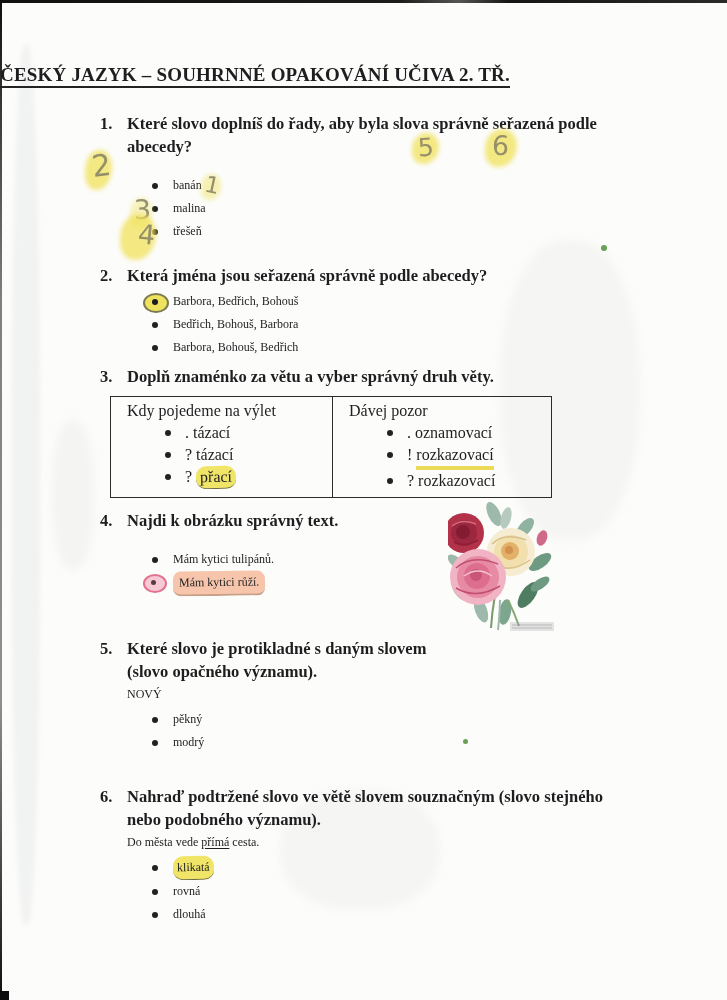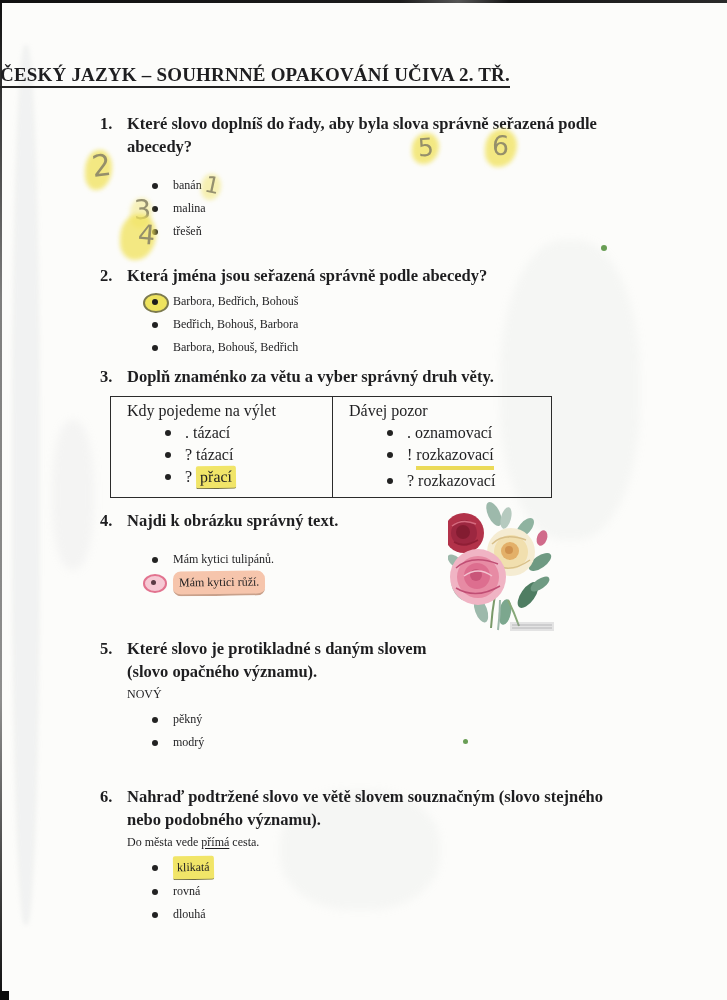--- a/index.html
+++ b/index.html
@@ -40,21 +40,21 @@
     border-radius:50%;background:#eee35e;}
   .ring .rdot{position:absolute;left:7px;top:4px;width:6px;height:6px;border-radius:50%;background:#1c1c1c;}
   
   .ring-pink{position:absolute;left:27px;top:3px;width:20px;height:15px;border:2.5px solid #e2738f;
     border-radius:50%;background:#f6c9d4;}
   .ring-pink .rdot{position:absolute;left:6px;top:4px;width:5px;height:5px;border-radius:50%;background:#5a3b45;}
 
   
   .hl-y{display:inline-block;background:rgba(238,224,78,.85);padding:0 4px;border-radius:2px;
     transform:rotate(-1deg);}
-  .hl-y-ul{display:inline-block;background:rgba(238,224,78,.85);padding:0 4px;border-radius:2px;
+  .hl-y-ul{display:inline-block;background:rgba(238,224,78,.85);padding:0 4px;border-radius:10px;
     border-bottom:1.7px solid #6d6a45;transform:rotate(-.8deg);}
   .ul-marker{display:inline-block;border-bottom:4px solid rgba(233,214,70,.9);}
   .hl-orange{display:inline-block;background:rgba(240,152,108,.55);padding:0 6px;border-radius:8px;
     border-bottom:2px solid #c8a08a;transform:rotate(-.6deg);}
   .u{ text-decoration:underline; text-underline-offset:2px;}
 
   
   .fill-line{margin-left:13px;font-size:16px;line-height:23px;letter-spacing:.2px;white-space:nowrap;}
 
   

